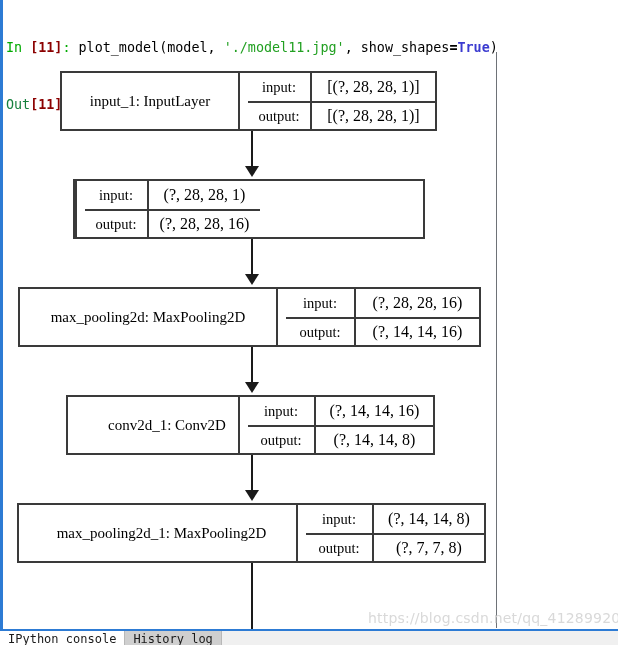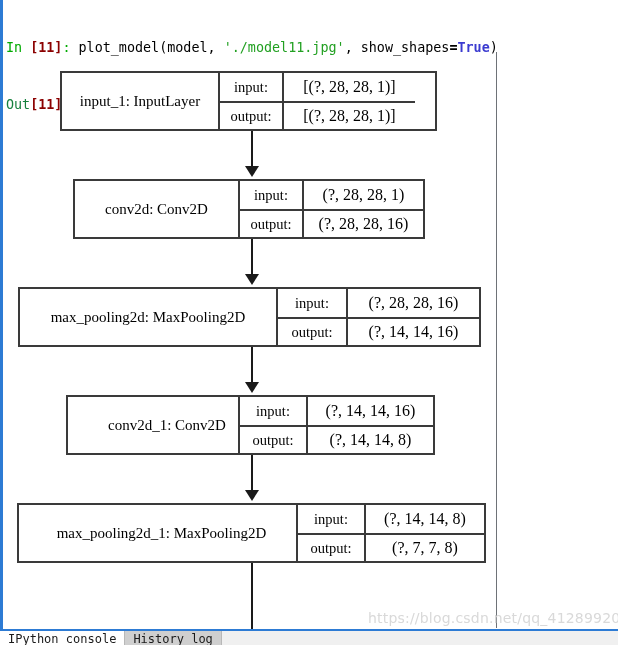--- a/index.html
+++ b/index.html
@@ -93,20 +93,21 @@
     flex-direction: column;
     box-sizing: border-box;
     border-left: 2px solid #3a3a3a;
     flex: 0 0 auto;
   }
   .io-row {
     display: flex;
     flex-direction: row;
     flex: 1 1 50%;
     box-sizing: border-box;
+    margin-left: 8px;
   }
   .io-row + .io-row { border-top: 2px solid #3a3a3a; }
   .io-label {
     display: flex;
     align-items: center;
     justify-content: center;
     box-sizing: border-box;
     font-size: 14.5px;
     white-space: nowrap;
     padding: 0 7px;
@@ -197,38 +198,37 @@
   <div id="prompt-area">
     <span class="ln"><span class="tok-in">In </span><span class="tok-num">[11]</span><span class="tok-colon">: </span><span class="tok-code">plot_model(model, </span><span class="tok-string">'./model11.jpg'</span><span class="tok-code">, show_shapes</span><span class="tok-op">=</span><span class="tok-kw">True</span><span class="tok-code">)</span></span>
     <span class="ln"><span class="tok-out">Out</span><span class="tok-num">[11]</span><span class="tok-out">:</span></span>
   </div>
 
   <div id="figure">
 
     <div class="figure-edge"></div>
 
     <div class="node" style="left:60px; top:29px; width:377px; height:60px;">
-      <div class="node-name" style="width:156px;">input_1: InputLayer</div>
+      <div class="node-name" style="width:176px;">input_1: InputLayer</div>
       <div class="node-io" style="width:197px;">
         <div class="io-row">
           <div class="io-label" style="width:62px;">input:</div>
           <div class="io-value">[(?, 28, 28, 1)]</div>
         </div>
         <div class="io-row">
           <div class="io-label" style="width:62px;">output:</div>
           <div class="io-value">[(?, 28, 28, 1)]</div>
         </div>
       </div>
     </div>
 
     <div class="edge" style="left:251px; top:89px; height:37px;"></div>
     <div class="arrowhead" style="left:245px; top:124px;"></div>
 
     <div class="node" style="left:73px; top:137px; width:352px; height:60px;">
-      <div class="node-name" style="width:163px;">conv2d: Conv2D</div>
       <div class="node-io" style="width:185px;">
         <div class="io-row">
           <div class="io-label" style="width:62px;">input:</div>
           <div class="io-value">(?, 28, 28, 1)</div>
         </div>
         <div class="io-row">
           <div class="io-label" style="width:62px;">output:</div>
           <div class="io-value">(?, 28, 28, 16)</div>
         </div>
       </div>

